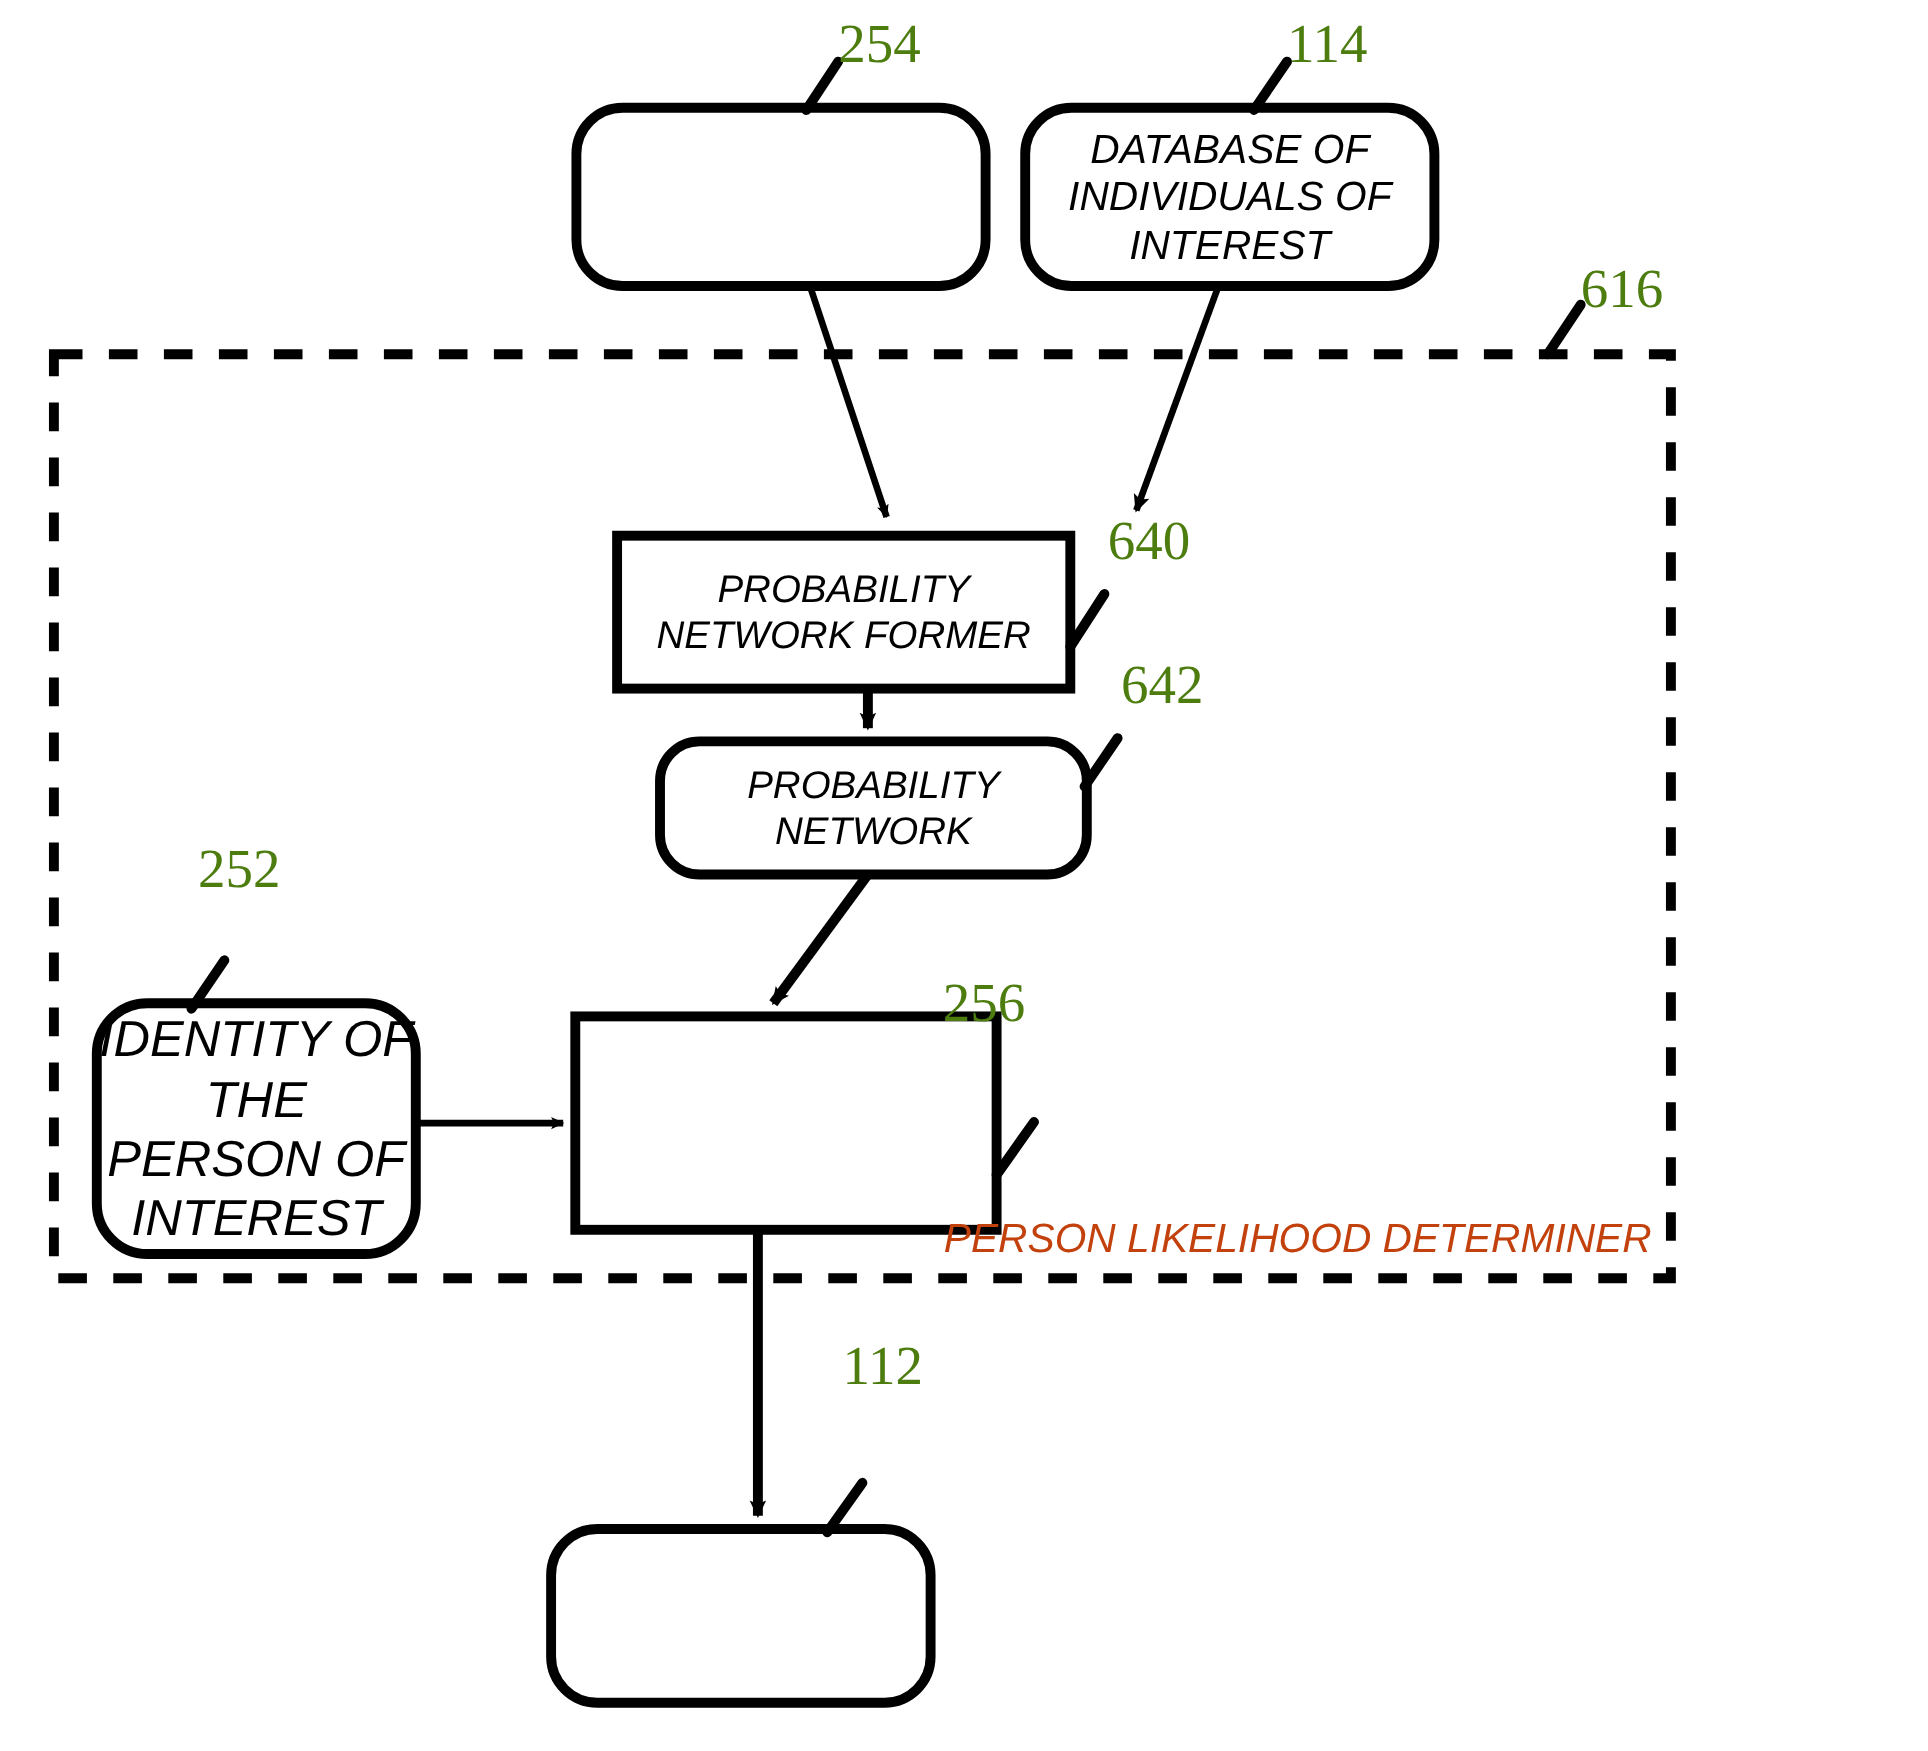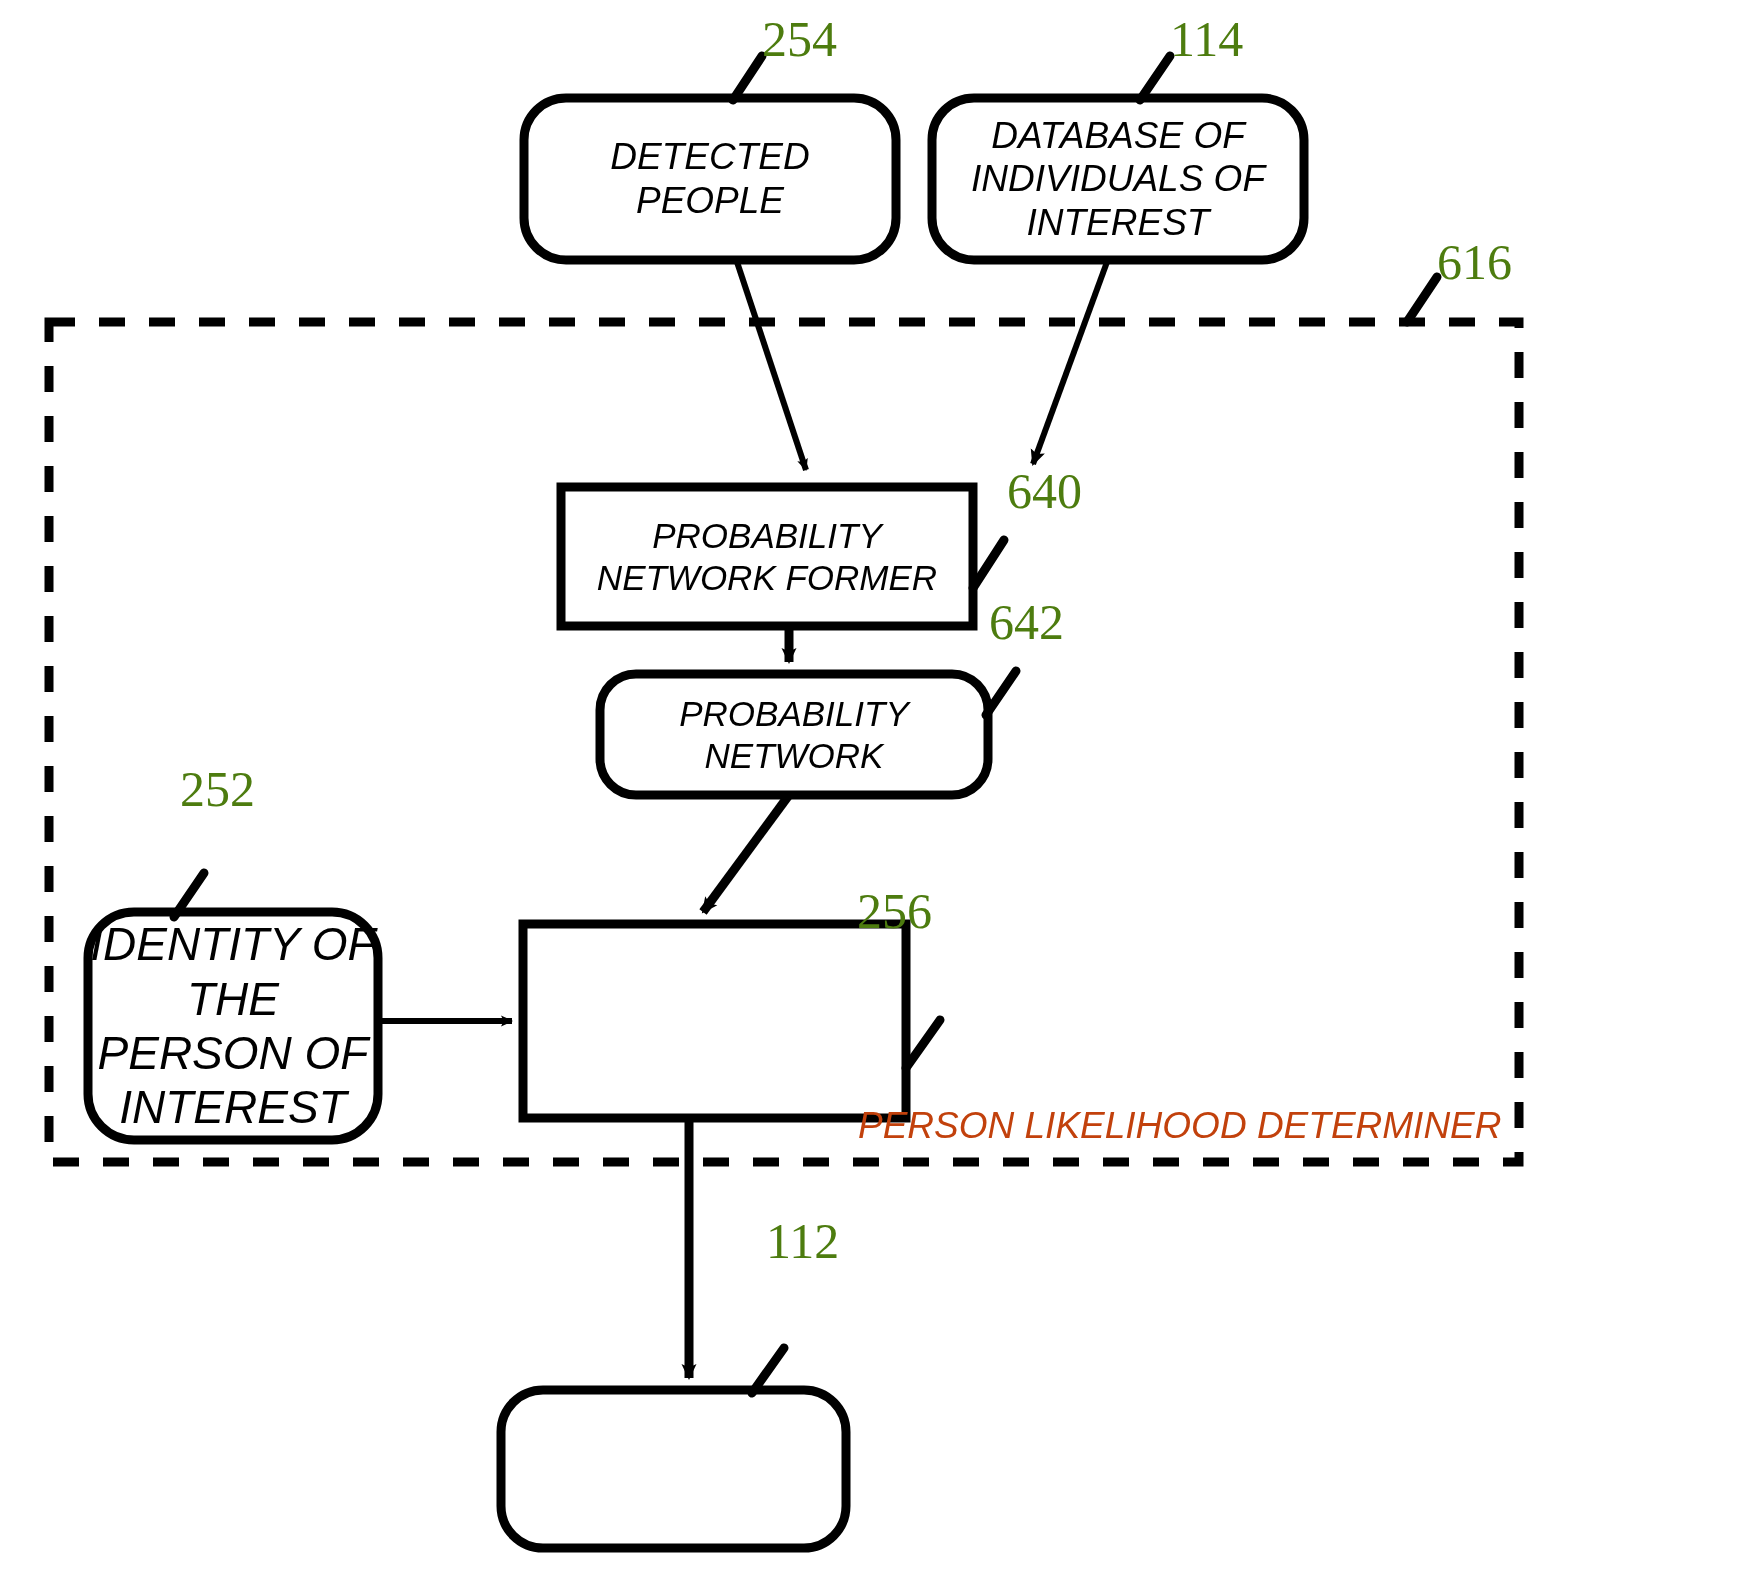--- a/index.html
+++ b/index.html
@@ -102,22 +102,20 @@
 
     <line x1="789" y1="626" x2="789" y2="662" stroke="#000000" stroke-width="9" marker-end="url(#arrowHeadBig)"></line>
 
     <line x1="789" y1="795" x2="703" y2="912" stroke="#000000" stroke-width="9" marker-end="url(#arrowHeadBig)"></line>
 
     <line x1="378" y1="1021" x2="512" y2="1021" stroke="#000000" stroke-width="6" marker-end="url(#arrowHead)"></line>
 
     <line x1="689" y1="1118" x2="689" y2="1378" stroke="#000000" stroke-width="9" marker-end="url(#arrowHeadBig)"></line>
   </svg>
 
-  <div class="node-label" style="left:524px; top:98px; width:372px; height:162px; font-size:37px;">DETECTED
-PEOPLE</div>
 
   <div class="node-label" style="left:932px; top:98px; width:372px; height:162px; font-size:37px;">DATABASE OF
 INDIVIDUALS OF
 INTEREST</div>
 
   <div class="node-label" style="left:561px; top:487px; width:412px; height:139px; font-size:35px;">PROBABILITY
 NETWORK FORMER</div>
 
   <div class="node-label" style="left:600px; top:674px; width:388px; height:121px; font-size:35px;">PROBABILITY
 NETWORK</div>
@@ -130,21 +128,21 @@
 
 
   <div class="ref-num" style="left:762px; top:10px; font-size:50px;">254</div>
 
   <div class="ref-num" style="left:1170px; top:10px; font-size:50px;">114</div>
 
   <div class="ref-num" style="left:1437px; top:233px; font-size:50px;">616</div>
 
   <div class="ref-num" style="left:1007px; top:462px; font-size:50px;">640</div>
 
-  <div class="ref-num" style="left:989px; top:593px; font-size:50px;">642</div>
+  <div class="ref-num" style="left:1019px; top:593px; font-size:50px;">642</div>
 
   <div class="ref-num" style="left:180px; top:760px; font-size:50px;">252</div>
 
   <div class="ref-num" style="left:857px; top:882px; font-size:50px;">256</div>
 
   <div class="ref-num" style="left:766px; top:1212px; font-size:50px;">112</div>
 
   <div class="container-caption" style="left:858px; top:1105px; font-size:37px;">PERSON LIKELIHOOD DETERMINER</div>
 
 </div>

